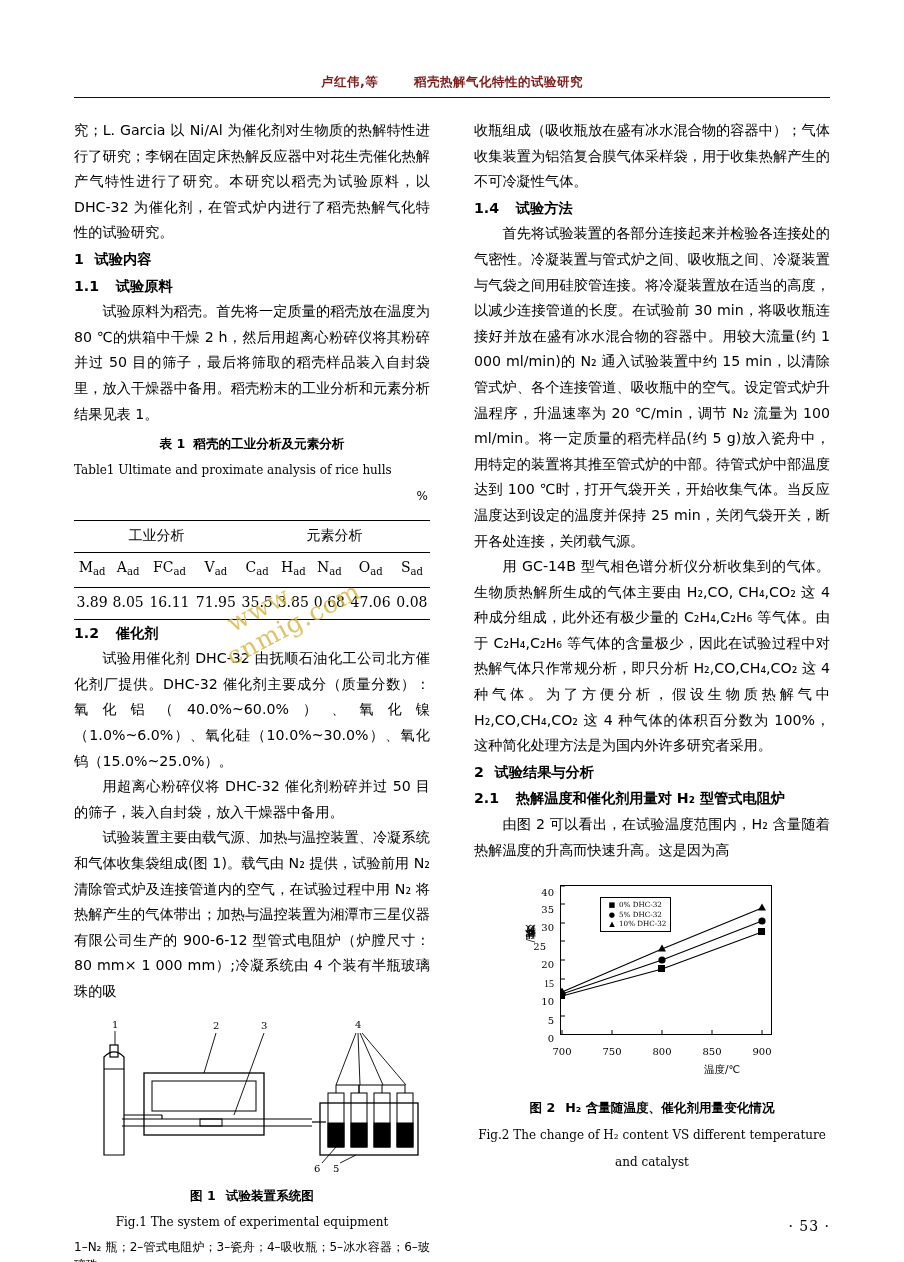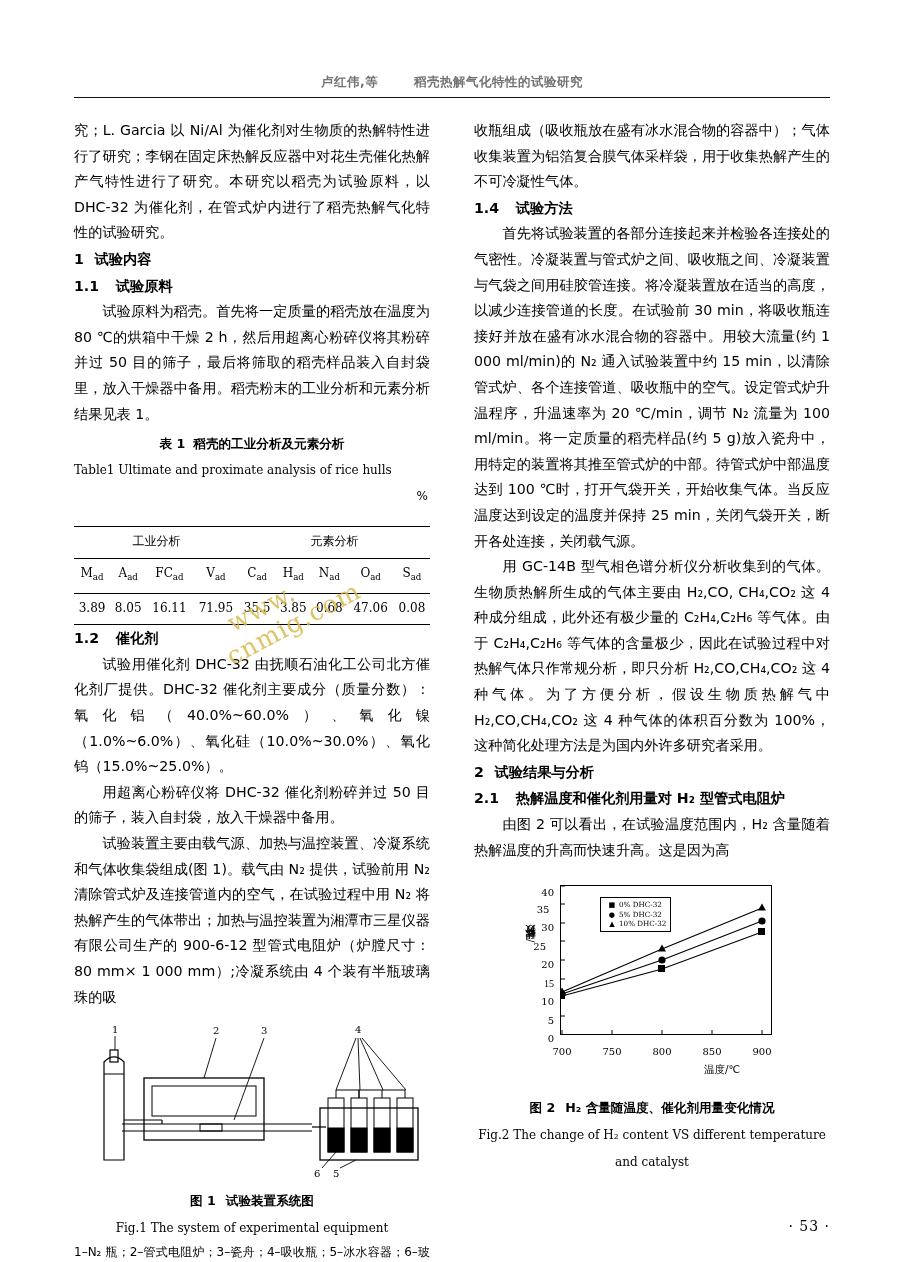--- a/index.html
+++ b/index.html
@@ -20,21 +20,21 @@
   }
   
   .running-head {
     position: absolute;
     top: 74px;
     left: 0;
     width: 904px;
     text-align: center;
     font-size: 12.5px;
     font-weight: bold;
-    color: #737373;
+    color: #7f1d1d;
     letter-spacing: 0.5px;
   }
   .running-head .sep { display: inline-block; width: 26px; }
   .head-rule {
     position: absolute;
     top: 97px;
     left: 74px;
     width: 756px;
     height: 1px;
     background: #111;
@@ -79,23 +79,23 @@
   }
   .unit-pct {
     text-align: right;
     font-size: 12px;
     margin-top: 1px;
     padding-right: 2px;
   }
   table.data {
     border-collapse: collapse;
     width: 100%;
-    font-size: 12px;
-    font-family: "DejaVu Serif", "Liberation Serif", serif;
-    margin-top: 16px;
+    font-size: 14px;
+    font-family: "DejaVu Serif", "Liberation Serif", serif;
+    margin-top: 10px;
   }
   table.data td, table.data th {
     text-align: center;
     padding: 2px 0 3px 0;
     font-weight: normal;
   }
   table.data .tline-top td { border-top: 1.6px solid #000; }
   table.data .grp td { border-bottom: 1px solid #000; }
   table.data .hdr td { border-bottom: 1px solid #000; }
   table.data .last td { border-bottom: 1.6px solid #000; }
@@ -373,21 +373,21 @@
       <span>热解温度和催化剂用量对 H₂ 型管式电阻炉</span>
     </p>
     <p class="p-ind">由图 2 可以看出，在试验温度范围内，H₂ 含量随着热解温度的升高而快速升高。这是因为高</p>
 
     <div class="fig2-wrap">
       <div class="y-label">体积百分数/%</div>
       <div class="x-label">温度/℃</div>
       <div class="chart-box"></div>
 
       <div class="ytick" style="left:58px; top:9px;">40</div>
-      <div class="ytick" style="left:58px; top:26px;text-align:center;">35</div>
+      <div class="ytick" style="left:58px; top:26px;">35</div>
       <div class="ytick" style="left:58px; top:44px;">30</div>
       <div class="ytick" style="left:50px; top:63px;">25</div>
       <div class="ytick" style="left:58px; top:81px;">20</div>
       <div class="ytick" style="left:58px; top:100px;font-family:Liberation Serif, serif;">15</div>
       <div class="ytick" style="left:58px; top:118px;">10</div>
       <div class="ytick" style="left:58px; top:137px;">5</div>
       <div class="ytick" style="left:58px; top:155px;">0</div>
 
       <div class="xtick" style="left:71px;">700</div>
       <div class="xtick" style="left:121px;">750</div>

